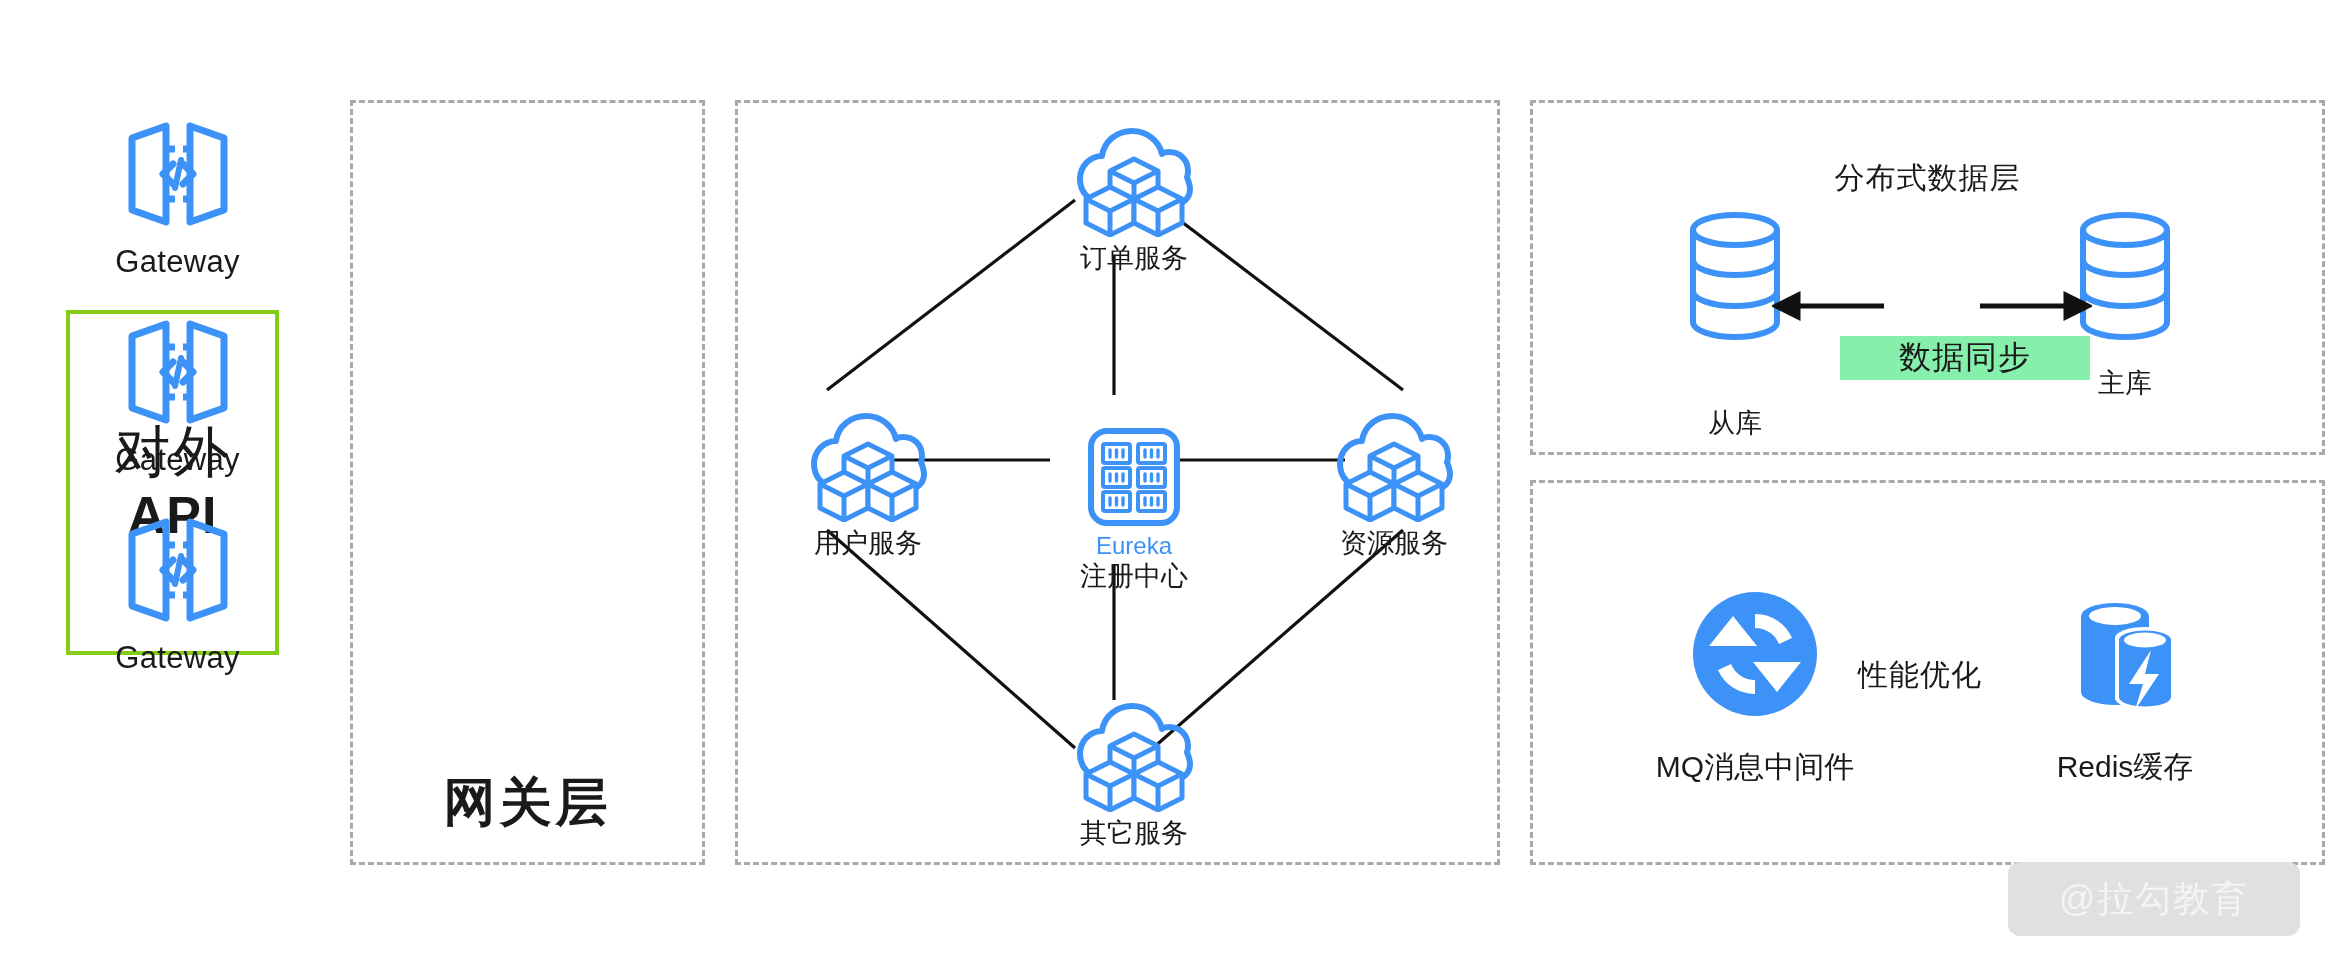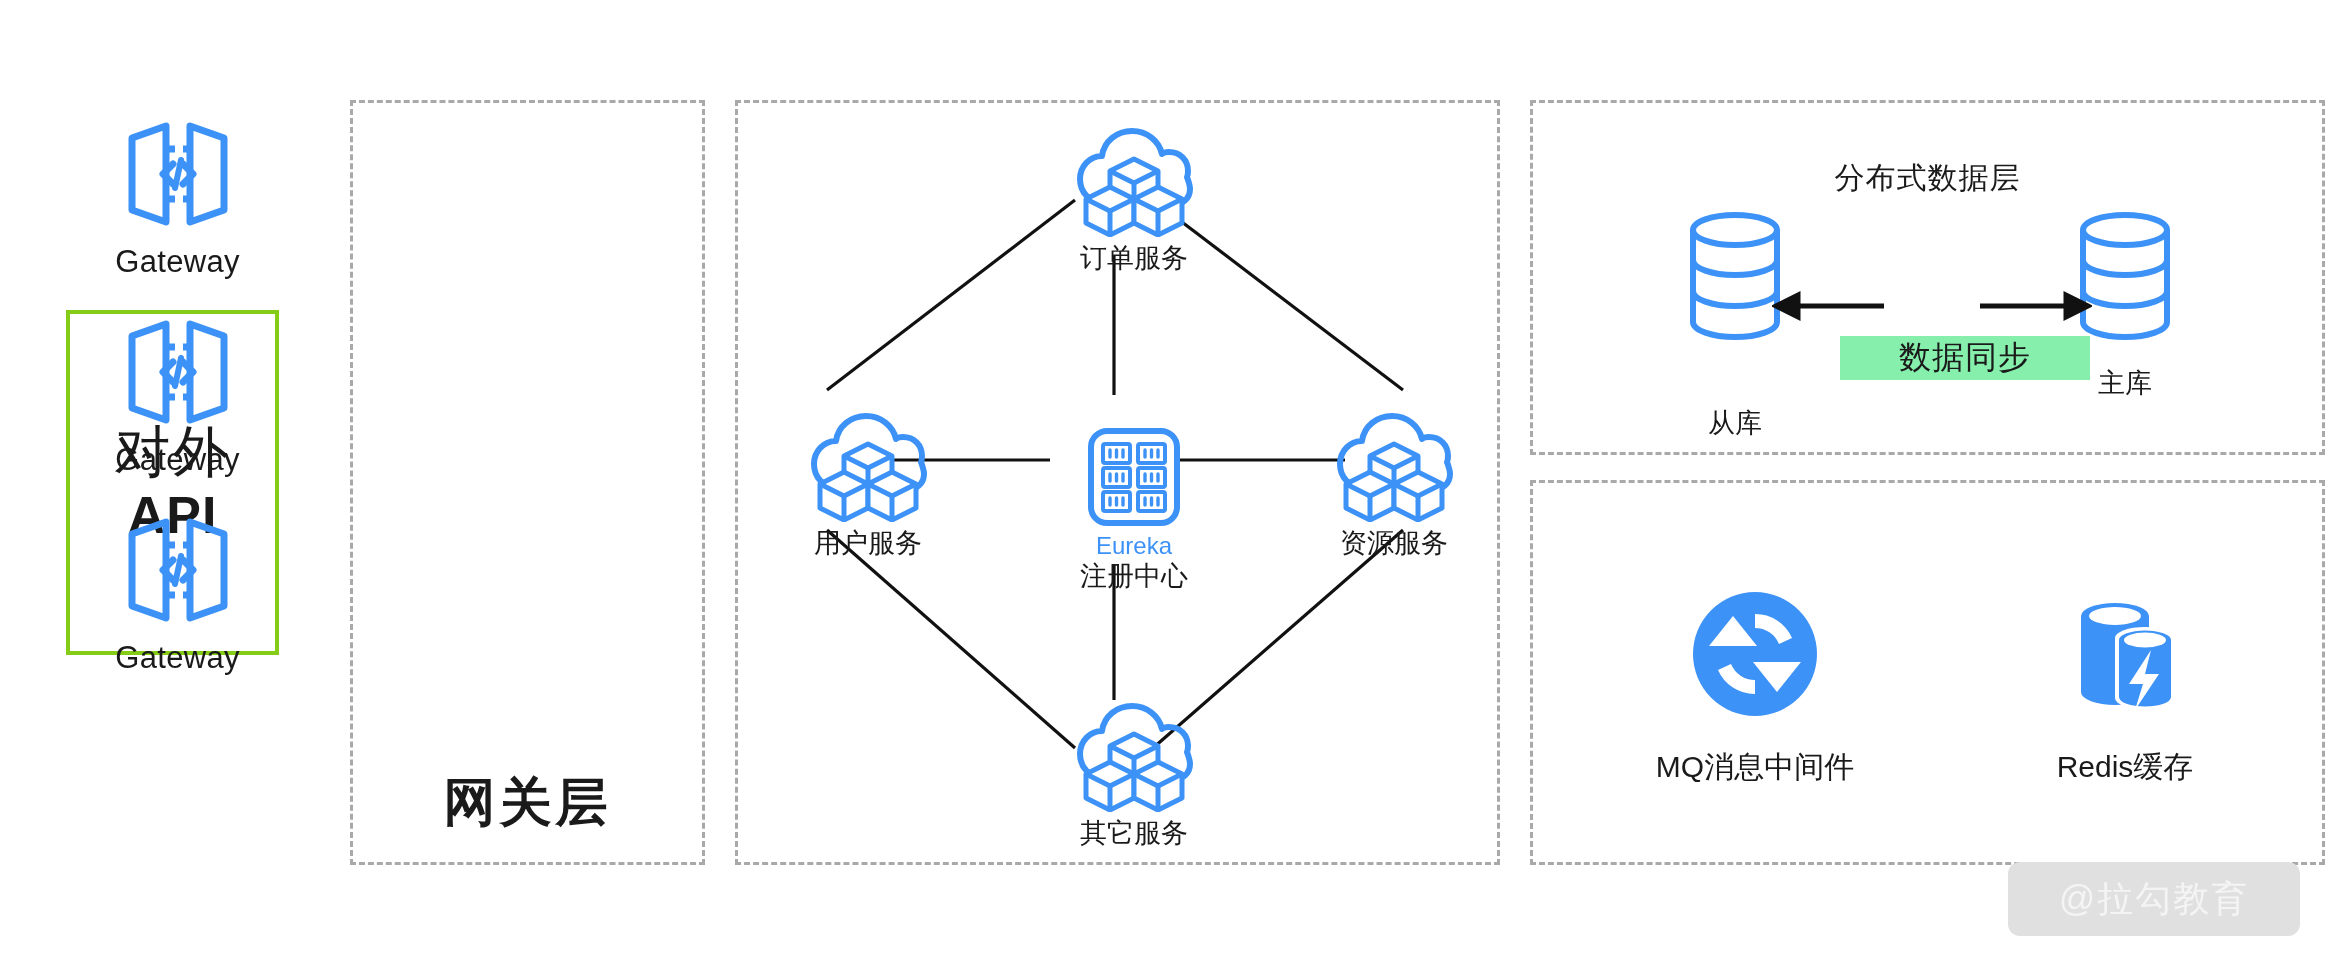--- a/index.html
+++ b/index.html
@@ -380,18 +380,19 @@
         <ellipse cx="56" cy="28" rx="26" ry="9" fill="#ffffff"></ellipse>
         <path d="M56 50 A30 11 0 0 1 116 50 L116 110 A30 11 0 0 1 56 110 Z" fill="#ffffff"></path>
         <path d="M60 52 A26 9.5 0 0 1 112 52 L112 109 A26 9.5 0 0 1 60 109 Z" fill="#3d92f7"></path>
         <ellipse cx="86" cy="52" rx="21" ry="7.5" fill="#ffffff"></ellipse>
         <path d="M92 62 L70 96 L84 96 L76 122 L100 86 L86 86 Z" fill="#ffffff"></path>
       </svg>
     </span>
     <span class="cap" style="margin-top:26px;font-size:30px">Redis缓存</span>
   </div>
 
+  <div class="label" id="perf-label">性能优化</div>
 
   <div id="watermark">
     <span>@拉勾教育</span>
   </div>
 
 </div>
 
 </body></html>

